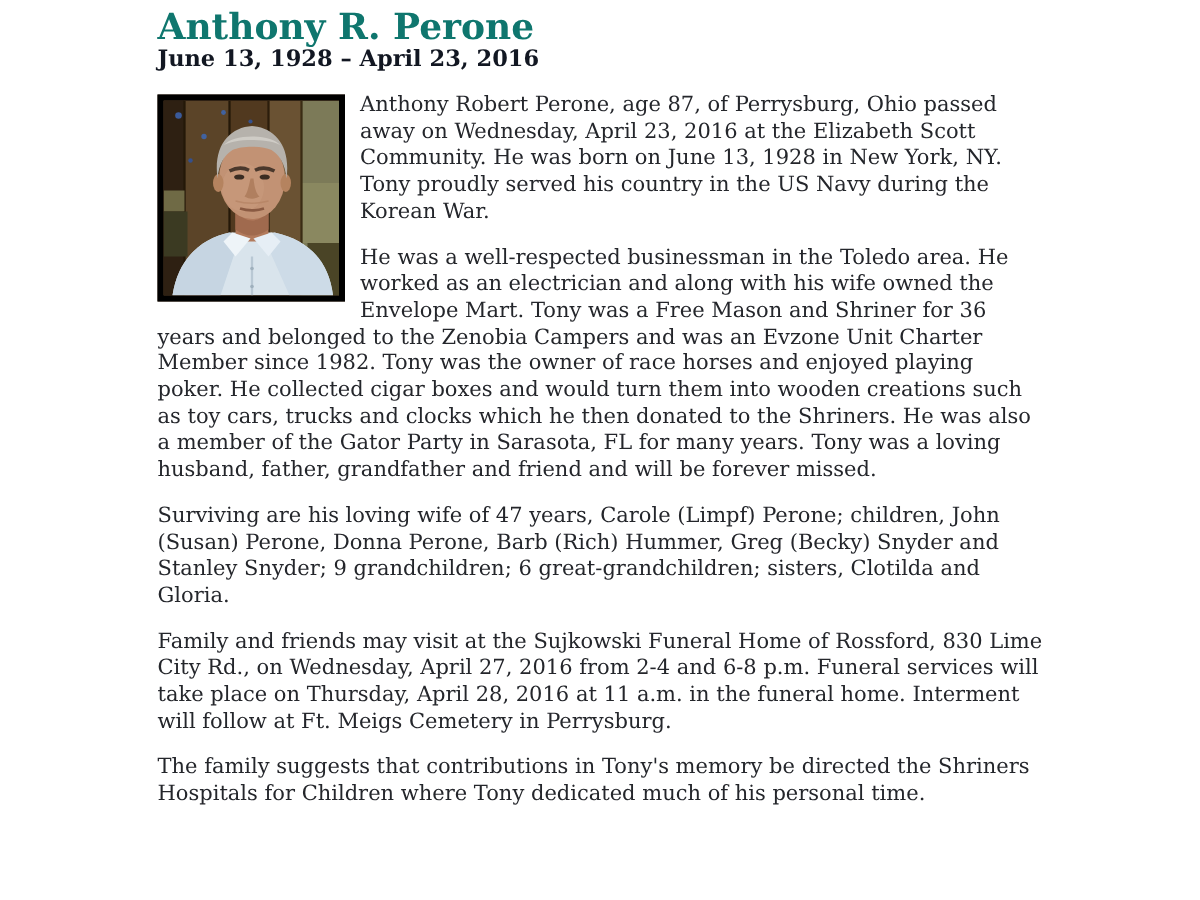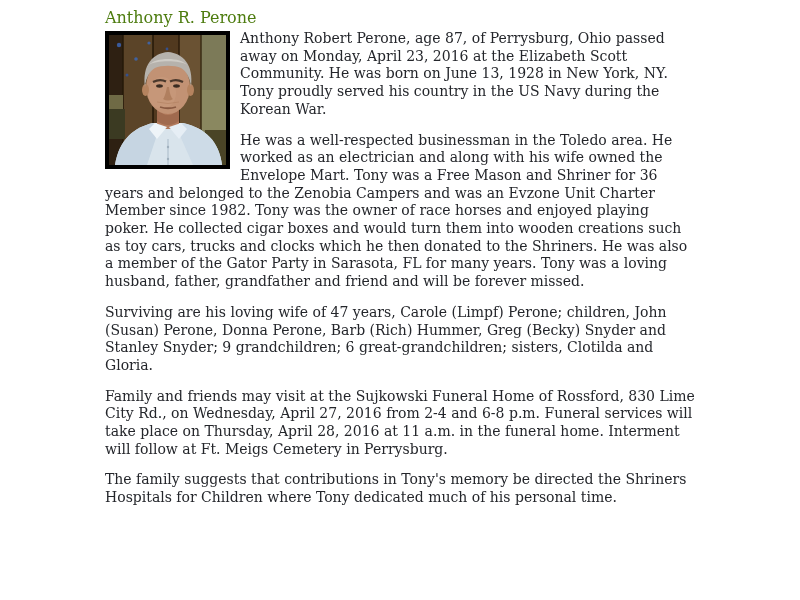--- a/index.html
+++ b/index.html
@@ -5,23 +5,23 @@
   * { margin:0; padding:0; box-sizing:border-box; }
   html,body { width:800px; height:600px; background:#ffffff; overflow:hidden; }
   body { font-family:"DejaVu Serif","Liberation Serif",serif; }
   .doc {
     position:absolute;
     left:105px; top:6px;
     width:592px;
     color:#24262b;
   }
   .obit-name {
-    font-size:16px;
-    font-weight:normal;
-    color:#4d7c0f;
+    font-size:24px;
+    font-weight:bold;
+    color:#0f766e;
     line-height:24px;
   }
   .obit-dates {
     font-size:15px;
     font-weight:bold;
     color:#121722;
     line-height:19px;
     margin-bottom:13px;
   }
   .photo-frame {
@@ -39,20 +39,21 @@
     margin-bottom:13px;
     color:#24262b;
     text-align:left;
   }
 </style>
 </head>
 <body>
 
 <div class="doc">
   <div class="obit-name">Anthony R. Perone</div>
+  <div class="obit-dates">June 13, 1928 – April 23, 2016</div>
 
   <div class="body-text">
     <div class="photo-frame">
       <svg viewBox="0 0 117 130" preserveAspectRatio="none">
 
         <rect x="0" y="0" width="117" height="130" fill="#4f3a22"></rect>
         <rect x="0" y="0" width="14" height="130" fill="#2e2012"></rect>
         <rect x="14" y="0" width="30" height="130" fill="#5b4428"></rect>
         <rect x="44" y="0" width="26" height="130" fill="#51391f"></rect>
         <rect x="70" y="0" width="22" height="130" fill="#6a5233"></rect>
@@ -100,20 +101,20 @@
 
         <ellipse cx="50.5" cy="51" rx="3.4" ry="1.7" fill="#3a2c22"></ellipse>
         <ellipse cx="67.5" cy="51" rx="3.4" ry="1.7" fill="#3a2c22"></ellipse>
 
         <path d="M58,52 Q56,62 54,64 Q59,67 64,64 Q61,62 60,52" fill="#b07f5f"></path>
 
         <path d="M51,72 Q59,74.5 67,72" stroke="#8a5a42" stroke-width="1.8" fill="none"></path>
         <path d="M48,67 Q59,70 70,67" stroke="#b07f5f" stroke-width="1" fill="none" opacity="0.6"></path>
       </svg>
     </div>
-    <p>Anthony Robert Perone, age 87, of Perrysburg, Ohio passed away on Monday, April 23, 2016 at the Elizabeth Scott Community. He was born on June 13, 1928 in New York, NY. Tony proudly served his country in the US Navy during the Korean War.</p>
+    <p>Anthony Robert Perone, age 87, of Perrysburg, Ohio passed away on Wednesday, April 23, 2016 at the Elizabeth Scott Community. He was born on June 13, 1928 in New York, NY. Tony proudly served his country in the US Navy during the Korean War.</p>
     <p>He was a well-respected businessman in the Toledo area. He worked as an electrician and along with his wife owned the Envelope Mart. Tony was a Free Mason and Shriner for 36 years and belonged to the Zenobia Campers and was an Evzone Unit Charter Member since 1982. Tony was the owner of race horses and enjoyed playing poker. He collected cigar boxes and would turn them into wooden creations such as toy cars, trucks and clocks which he then donated to the Shriners. He was also a member of the Gator Party in Sarasota, FL for many years. Tony was a loving husband, father, grandfather and friend and will be forever missed.</p>
     <p>Surviving are his loving wife of 47 years, Carole (Limpf) Perone; children, John (Susan) Perone, Donna Perone, Barb (Rich) Hummer, Greg (Becky) Snyder and Stanley Snyder; 9 grandchildren; 6 great-grandchildren; sisters, Clotilda and Gloria.</p>
     <p>Family and friends may visit at the Sujkowski Funeral Home of Rossford, 830 Lime City Rd., on Wednesday, April 27, 2016 from 2-4 and 6-8 p.m. Funeral services will take place on Thursday, April 28, 2016 at 11 a.m. in the funeral home. Interment will follow at Ft. Meigs Cemetery in Perrysburg.</p>
     <p>The family suggests that contributions in Tony's memory be directed the Shriners Hospitals for Children where Tony dedicated much of his personal time.</p>
 
   </div>
 </div>
 
 </body></html>

